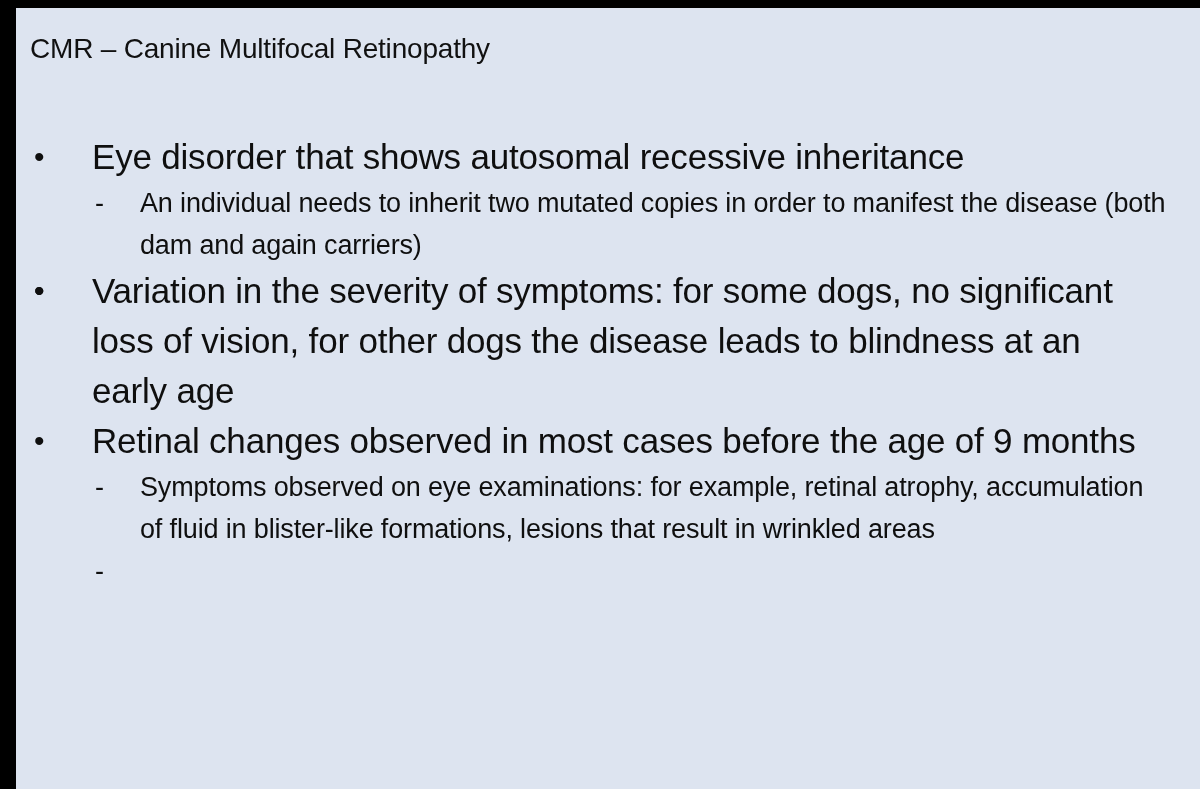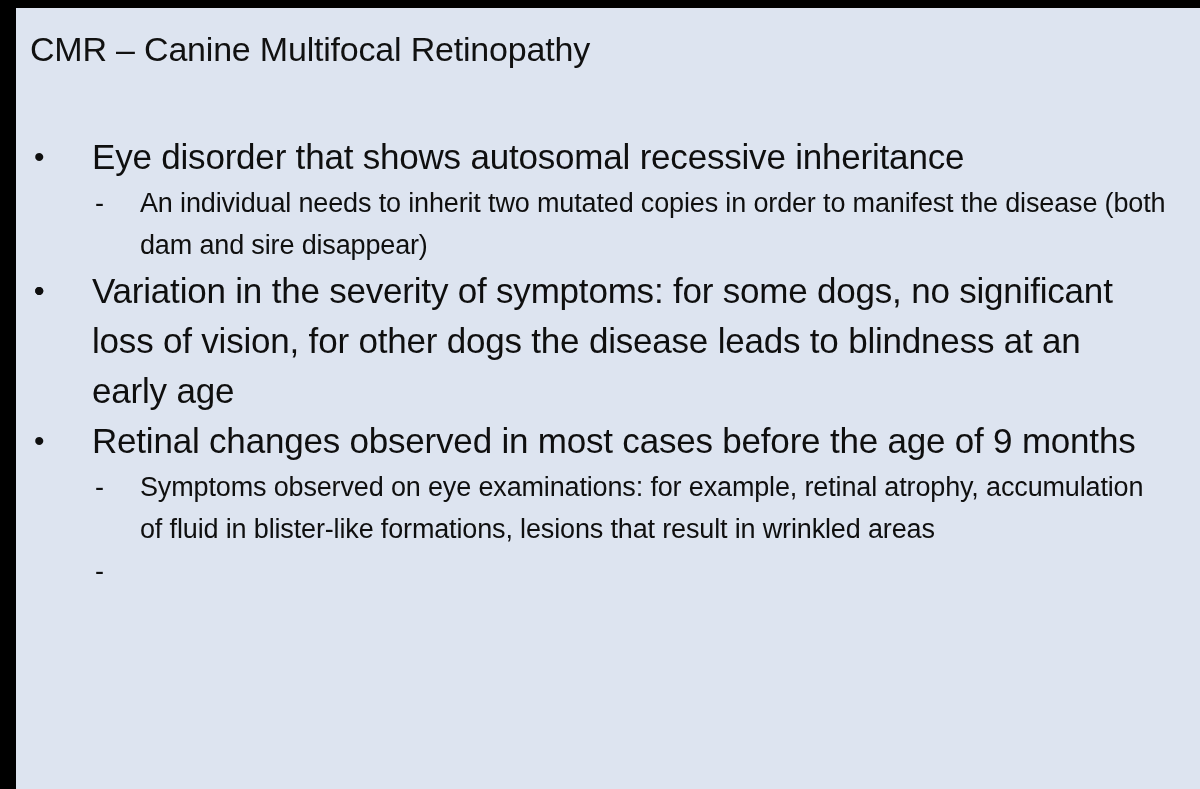--- a/index.html
+++ b/index.html
@@ -30,21 +30,21 @@
     right: 0;
     bottom: 0;
     background: #dde4f0;
     overflow: hidden;
   }
 
   #slide-title {
     position: absolute;
     left: 14px;
     top: 16px;
-    font-size: 34px;
+    font-size: 28px;
     line-height: 50px;
     color: #111111;
     letter-spacing: -0.2px;
     white-space: nowrap;
     font-weight: 400;
   }
 
   #content-list {
     position: absolute;
     left: 0;
@@ -114,21 +114,21 @@
 
     <ul id="content-list">
 
       <li class="l1">
         <span class="marker">•</span>
         <span class="text">Eye disorder that shows autosomal recessive inheritance</span>
       </li>
 
       <li class="l2">
         <span class="marker">-</span>
-        <span class="text">An individual needs to inherit two mutated copies in order to manifest the disease (both dam and sire disappear)</span>
+        <span class="text">An individual needs to inherit two mutated copies in order to manifest the disease (both dam and again carriers)</span>
       </li>
 
       <li class="l1">
         <span class="marker">•</span>
       </li>
 
       <li class="l1">
         <span class="marker">•</span>
         <span class="text">Variation in the severity of symptoms: for some dogs, no significant loss of vision, for other dogs the disease leads to blindness at an early age</span>
       </li>

